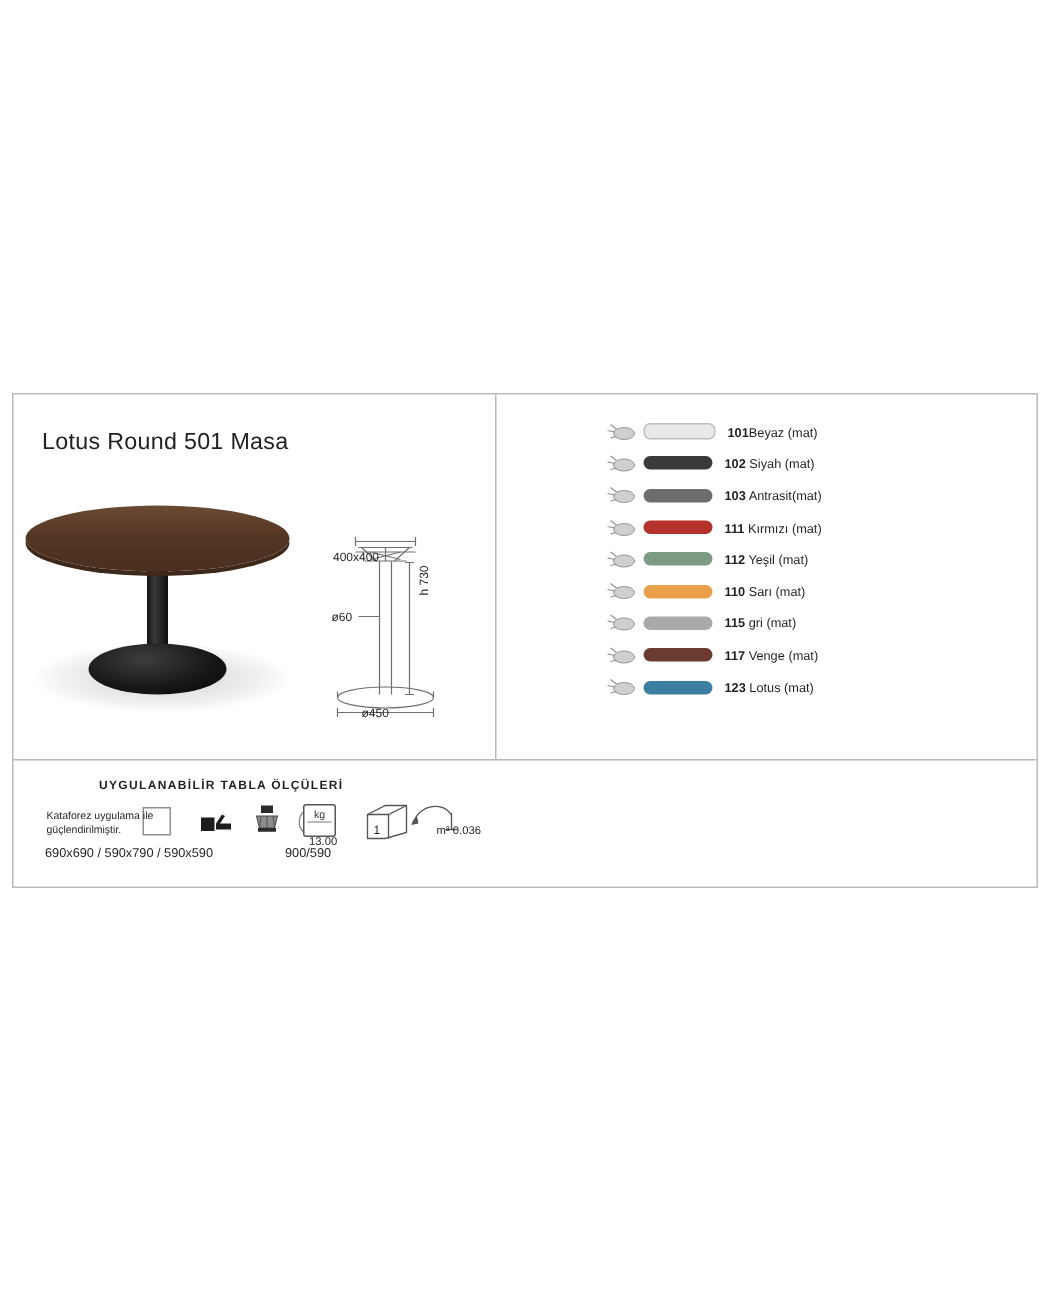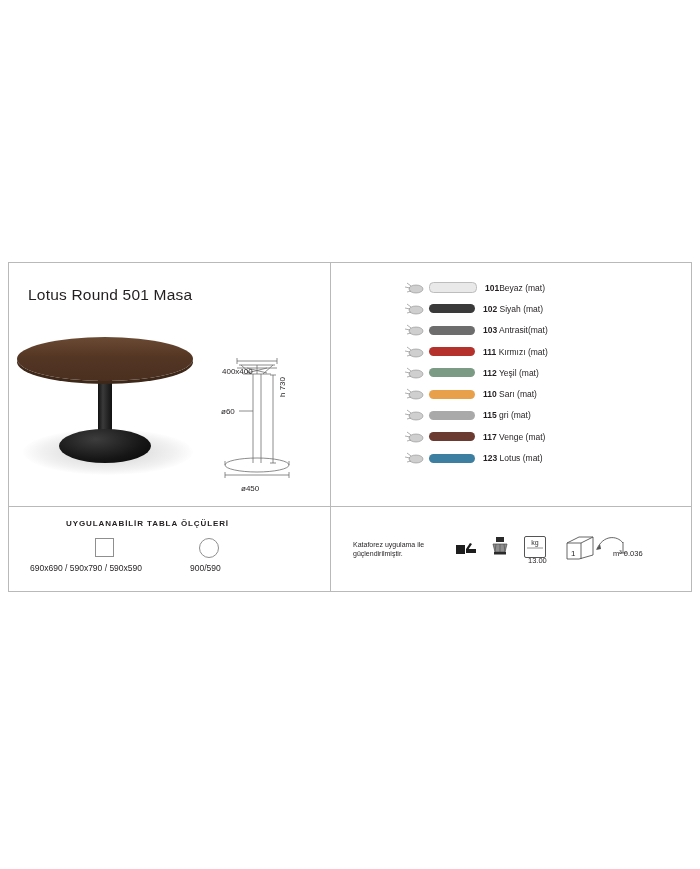--- a/index.html
+++ b/index.html
@@ -121,21 +121,21 @@
     font-size: 7.5px;
     color: #231f20;
   }
   .tech .lbl {
     position: absolute;
     white-space: nowrap;
   }
   .lbl-400 { left: 15px; top: 0px; font-size: 8px; margin-top: 16px; }
   .lbl-h730 { left: 71px; top: 46px; transform: rotate(-90deg); transform-origin: left top; font-size: 8px; }
   .lbl-d60 { left: 14px; top: 56px; font-size: 8px; }
-  .lbl-d450 { left: 34px; top: 133px; font-size: 8px; }
+  .lbl-d450 { left: 34px; top: 120px; font-size: 8px; }
 
   .tech svg { position: absolute; left: 0; top: 0; }
 
   
   .color-list {
     position: absolute;
     left: 72px;
     top: 14px;
     width: 280px;
   }
@@ -162,20 +162,21 @@
     color: #231f20;
     white-space: nowrap;
   }
   .swatch-label b { font-weight: bold; }
 
   
   .bottom-row {
     display: flex;
     height: 85px;
     box-sizing: border-box;
+    flex-direction: column;
   }
   .bottom-left {
     width: 322px;
     box-sizing: border-box;
     border-right: 1px solid #b9b9b9;
     position: relative;
   }
   .bottom-right {
     flex: 1;
     position: relative;

